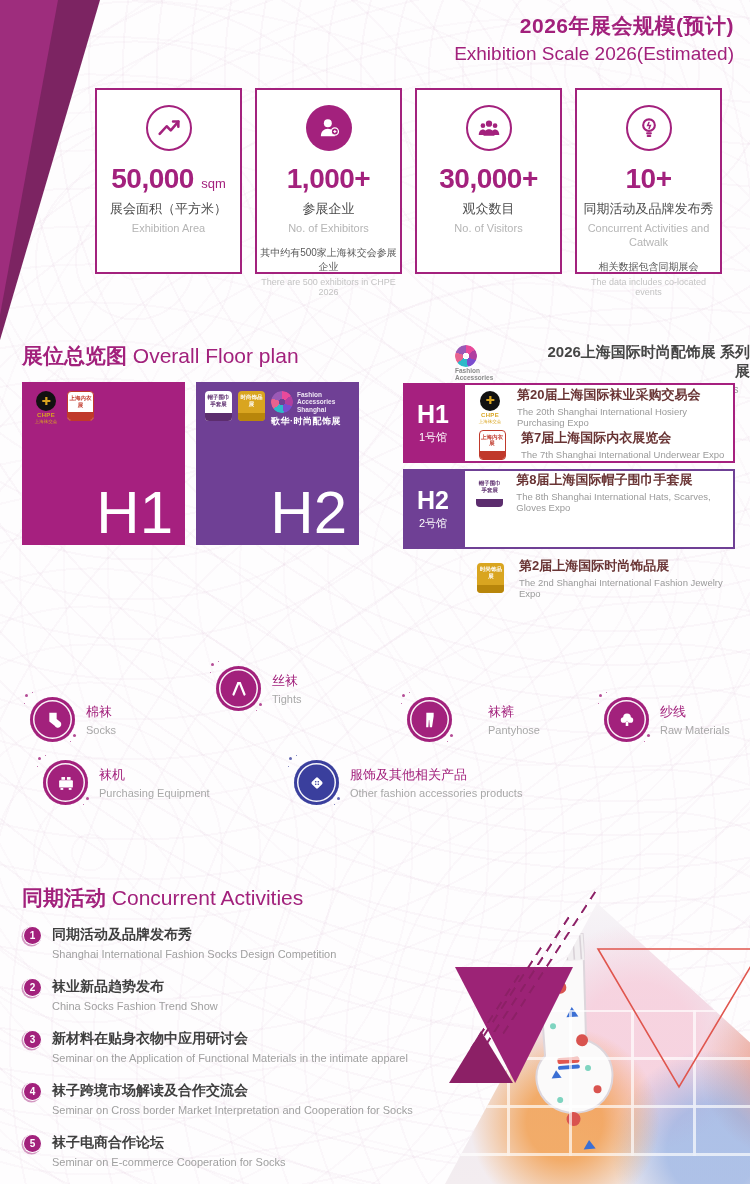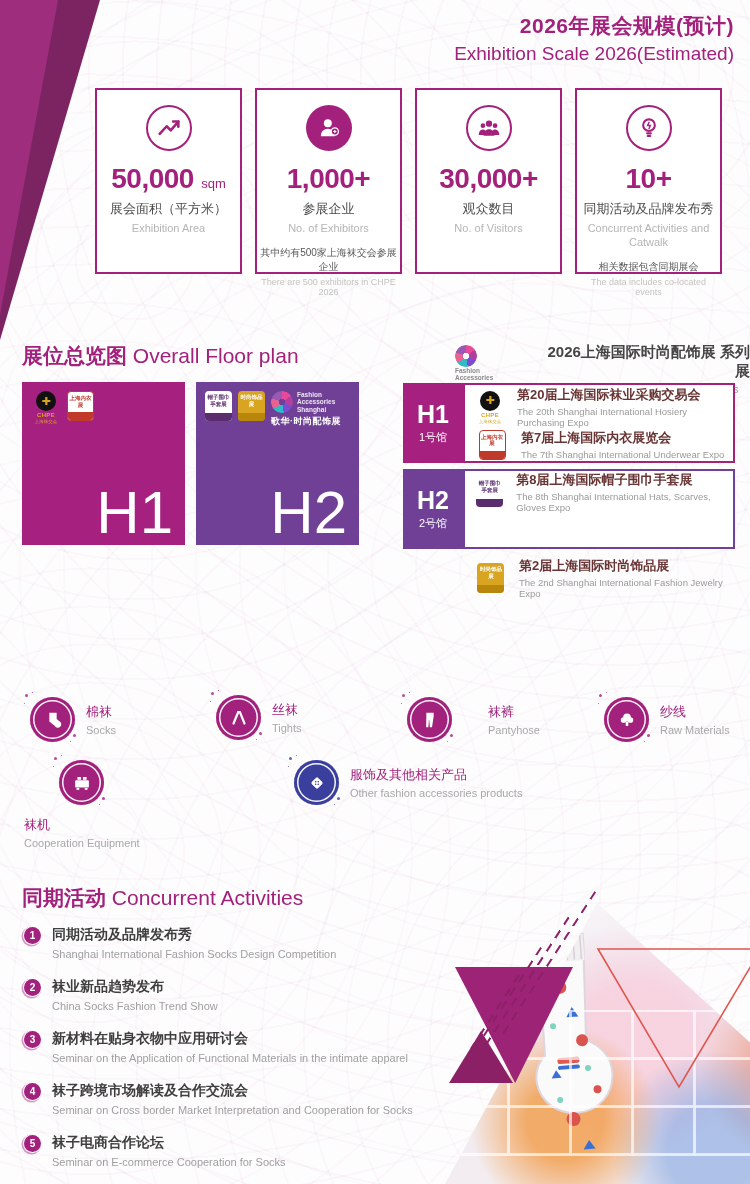--- a/index.html
+++ b/index.html
@@ -334,21 +334,21 @@
     <div class="scope-icon" style="background:#a2217c; color:#a2217c;">
       <svg viewBox="0 0 24 24" fill="#fff">
           <path d="M8 4h8v7l3 2.3a3.8 3.8 0 1 1-5.2 5L8 13.5Z"></path>
         </svg>
     </div>
     <div>
         <div class="scope-cn">棉袜</div>
         <div class="scope-en">Socks</div>
       </div>
   </div>
-  <div class="scope-item" style="left:216px; top:695px;justify-content:space-between;">
+  <div class="scope-item" style="left:216px; top:666px;justify-content:space-between;">
     <div class="scope-icon" style="background:#a2217c; color:#a2217c;">
       <svg viewBox="0 0 24 24" fill="none" stroke="#fff" stroke-width="2.4" stroke-linecap="round">
           <path d="M6 18 L11.2 5.5"></path>
           <path d="M11.2 5.5 L13 5.5 L18 18"></path>
         </svg>
     </div>
     <div>
         <div class="scope-cn">丝袜</div>
         <div class="scope-en">Tights</div>
       </div>
@@ -371,33 +371,33 @@
           <circle cx="8.3" cy="12" r="3.1"></circle>
           <circle cx="15.7" cy="12" r="3.1"></circle>
           <rect x="10.6" y="13.5" width="2.8" height="5"></rect>
         </svg>
     </div>
     <div>
         <div class="scope-cn">纱线</div>
         <div class="scope-en">Raw Materials</div>
       </div>
   </div>
-  <div class="scope-item" style="left:24px; top:760px;flex-direction:column;">
+  <div class="scope-item" style="left:43px; top:760px;">
     <div class="scope-icon" style="background:#a2217c; color:#a2217c;">
       <svg viewBox="0 0 24 24" fill="#fff">
           <rect x="4.5" y="9" width="15" height="8" rx="1"></rect>
           <rect x="7" y="5.5" width="4" height="3"></rect>
           <rect x="13" y="5.5" width="4" height="3"></rect>
           <rect x="6" y="17.5" width="3" height="2"></rect>
           <rect x="15" y="17.5" width="3" height="2"></rect>
         </svg>
     </div>
     <div>
         <div class="scope-cn">袜机</div>
-        <div class="scope-en">Cooperation Equipment</div>
+        <div class="scope-en">Purchasing Equipment</div>
       </div>
   </div>
   <div class="scope-item" style="left:294px; top:760px;">
     <div class="scope-icon" style="background:#3a3f9d; color:#3a3f9d;">
       <svg viewBox="0 0 24 24">
           <rect x="7.2" y="7.2" width="9.6" height="9.6" rx="1.8" fill="#fff" transform="rotate(45 12 12)"></rect>
           <circle cx="10.6" cy="10.6" r=".9" fill="#3a3f9d"></circle>
           <circle cx="13.4" cy="10.6" r=".9" fill="#3a3f9d"></circle>
           <circle cx="10.6" cy="13.4" r=".9" fill="#3a3f9d"></circle>
           <circle cx="13.4" cy="13.4" r=".9" fill="#3a3f9d"></circle>

